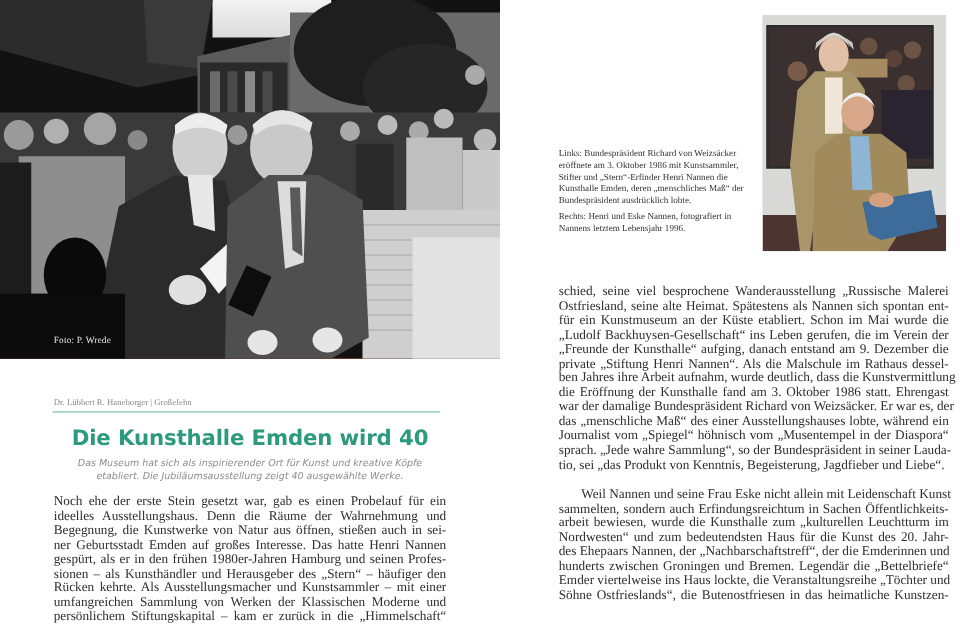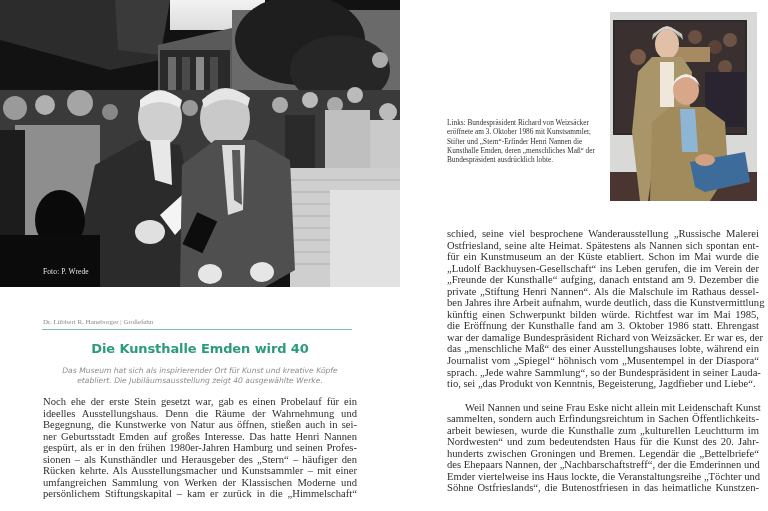--- a/index.html
+++ b/index.html
@@ -24,21 +24,21 @@
       font-family: "Liberation Serif", serif; font-size: 7px; color: #8a8a8a;
     }
     .rule {
       position: absolute; left: 42px; top: 329px; width: 310px; height: 1px;
       background: #7fc0b0;
     }
 
     
     .headline {
       position: absolute; left: 43px; top: 341px; width: 314px; text-align: center;
-      font-family: "DejaVu Sans", sans-serif; font-weight: bold; font-size: 13px;
+      font-family: "DejaVu Sans", sans-serif; font-weight: bold; font-size: 17px;
       color: #2b9a7e; letter-spacing: -0.1px;
     }
     .subhead {
       position: absolute; left: 43px; top: 366px; width: 314px; text-align: center;
       font-family: "DejaVu Sans", sans-serif; font-style: italic; font-size: 7.6px;
       line-height: 10px; color: #8d8d8d;
     }
 
     
     .body-col {
@@ -168,20 +168,21 @@
   <span class="line">ner Geburtsstadt Emden auf großes Interesse. Das hatte Henri Nannen</span>
   <span class="line">gespürt, als er in den frühen 1980er-Jahren Hamburg und seinen Profes-</span>
   <span class="line">sionen – als Kunsthändler und Herausgeber des „Stern“ – häufiger den</span>
   <span class="line">Rücken kehrte. Als Ausstellungsmacher und Kunstsammler – mit einer</span>
   <span class="line">umfangreichen Sammlung von Werken der Klassischen Moderne und</span>
   <span class="line">persönlichem Stiftungskapital – kam er zurück in die „Himmelschaft“</span>
 </div>
 
 <div class="caption">
   <p>Links: Bundespräsident Richard von Weizsäcker eröffnete am 3. Oktober 1986 mit Kunstsammler, Stifter und „Stern“-Erfinder Henri Nannen die Kunsthalle Emden, deren „menschliches Maß“ der Bundespräsident ausdrücklich lobte.</p>
+  <p>Rechts: Henri und Eske Nannen, fotografiert in Nannens letztem Lebensjahr 1996.</p>
 </div>
 
 <div class="photo-right">
   <svg viewBox="0 0 147 189">
     <rect width="147" height="189" fill="#d9dad7"></rect>
 
     <rect x="3" y="8" width="134" height="115" fill="#2b2a2c"></rect>
     <rect x="5" y="10" width="130" height="111" fill="#3a3030"></rect>
     <circle cx="28" cy="45" r="8" fill="#7a5a48"></circle>
     <circle cx="85" cy="25" r="7" fill="#6a5040"></circle>
@@ -209,28 +210,27 @@
 </div>
 
 <div class="body-col col-right">
   <span class="line">schied, seine viel besprochene Wanderausstellung „Russische Malerei</span>
   <span class="line">Ostfriesland, seine alte Heimat. Spätestens als Nannen sich spontan ent-</span>
   <span class="line">für ein Kunstmuseum an der Küste etabliert. Schon im Mai wurde die</span>
   <span class="line">„Ludolf Backhuysen-Gesellschaft“ ins Leben gerufen, die im Verein der</span>
   <span class="line">„Freunde der Kunsthalle“ aufging, danach entstand am 9. Dezember die</span>
   <span class="line">private „Stiftung Henri Nannen“. Als die Malschule im Rathaus dessel-</span>
   <span class="line">ben Jahres ihre Arbeit aufnahm, wurde deutlich, dass die Kunstvermittlung</span>
-  <span class="line">künftig einen Schwerpunkt bilden würde. Richtfest war im Mai 1985,</span>
   <span class="line">die Eröffnung der Kunsthalle fand am 3. Oktober 1986 statt. Ehrengast</span>
   <span class="line">war der damalige Bundespräsident Richard von Weizsäcker. Er war es, der</span>
   <span class="line">das „menschliche Maß“ des einer Ausstellungshauses lobte, während ein</span>
   <span class="line">Journalist vom „Spiegel“ höhnisch vom „Musentempel in der Diaspora“</span>
   <span class="line">sprach. „Jede wahre Sammlung“, so der Bundespräsident in seiner Lauda-</span>
   <span class="line last">tio, sei „das Produkt von Kenntnis, Begeisterung, Jagdfieber und Liebe“.</span>
   <span class="line indent">Weil Nannen und seine Frau Eske nicht allein mit Leidenschaft Kunst</span>
   <span class="line">sammelten, sondern auch Erfindungsreichtum in Sachen Öffentlichkeits-</span>
   <span class="line">arbeit bewiesen, wurde die Kunsthalle zum „kulturellen Leuchtturm im</span>
   <span class="line">Nordwesten“ und zum bedeutendsten Haus für die Kunst des 20. Jahr-</span>
+  <span class="line">des Ehepaars Nannen, der „Nachbarschaftstreff“, der die Emderinnen und</span>
   <span class="line">hunderts zwischen Groningen und Bremen. Legendär die „Bettelbriefe“</span>
-  <span class="line">des Ehepaars Nannen, der „Nachbarschaftstreff“, der die Emderinnen und</span>
   <span class="line">Emder viertelweise ins Haus lockte, die Veranstaltungsreihe „Töchter und</span>
   <span class="line">Söhne Ostfrieslands“, die Butenostfriesen in das heimatliche Kunstzen-</span>
 </div>
 
 </body></html>

